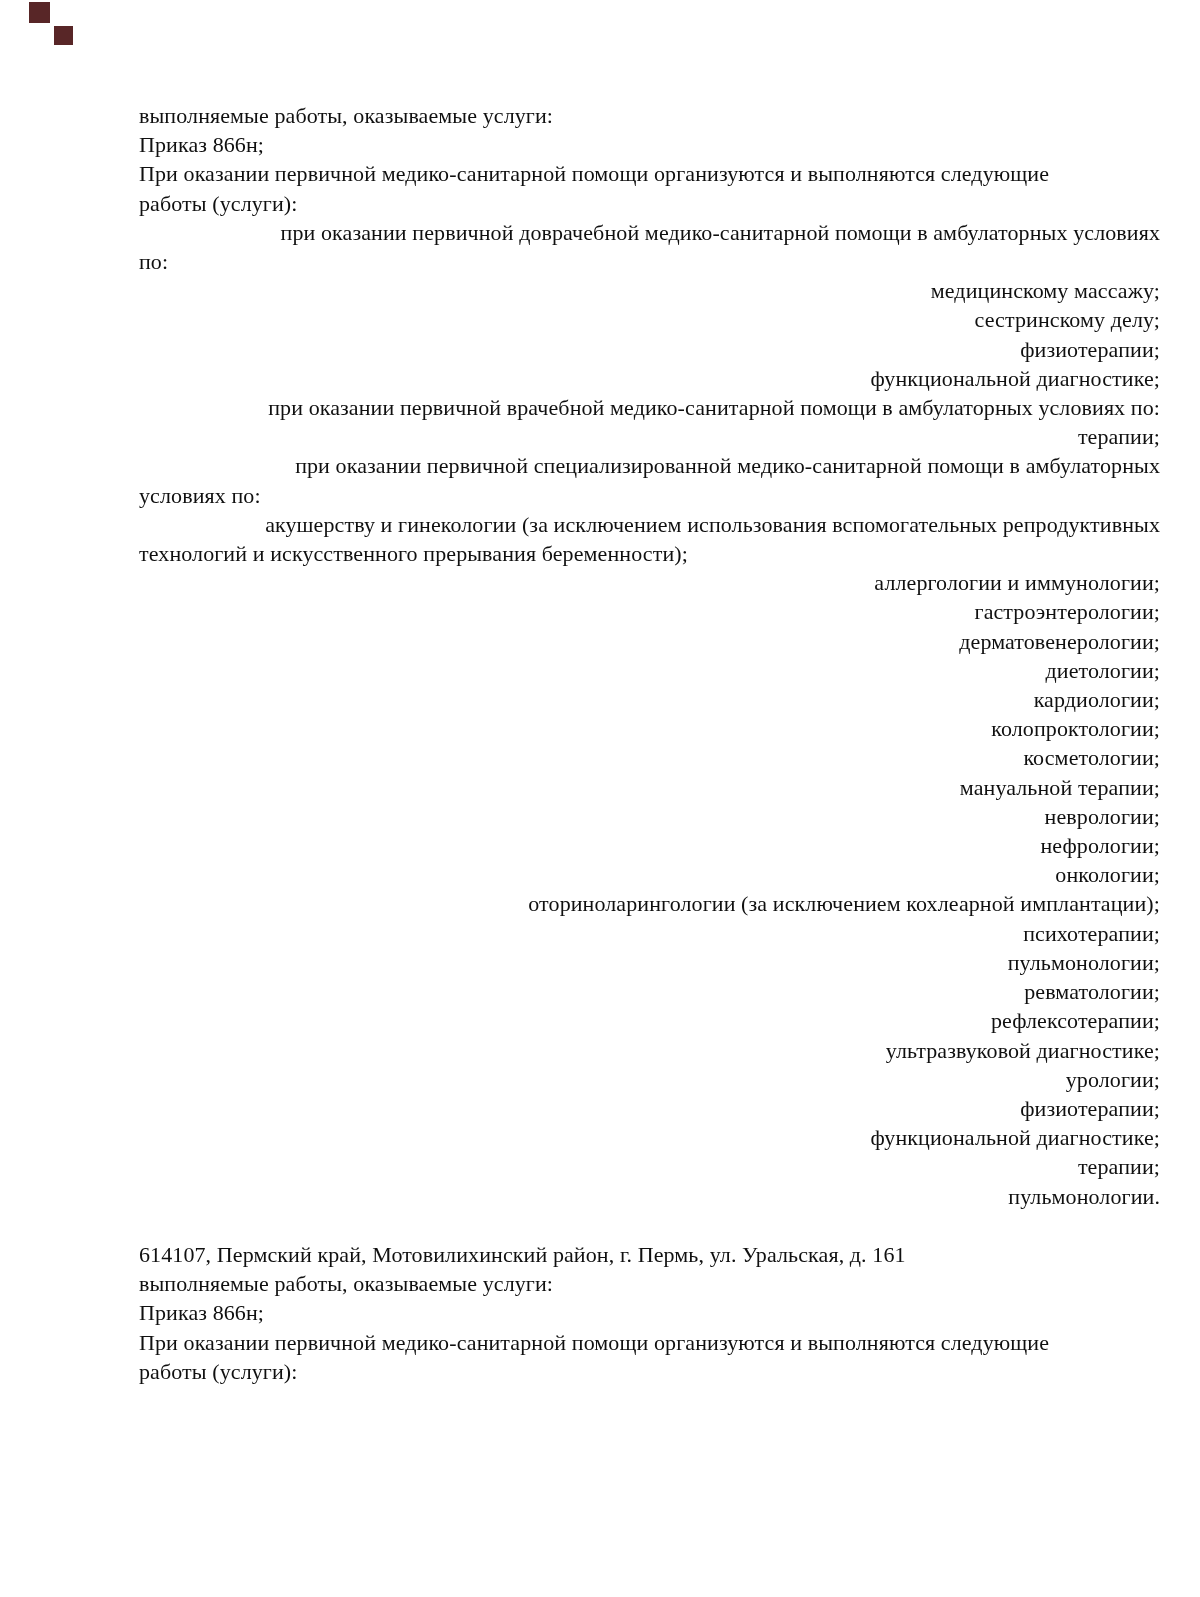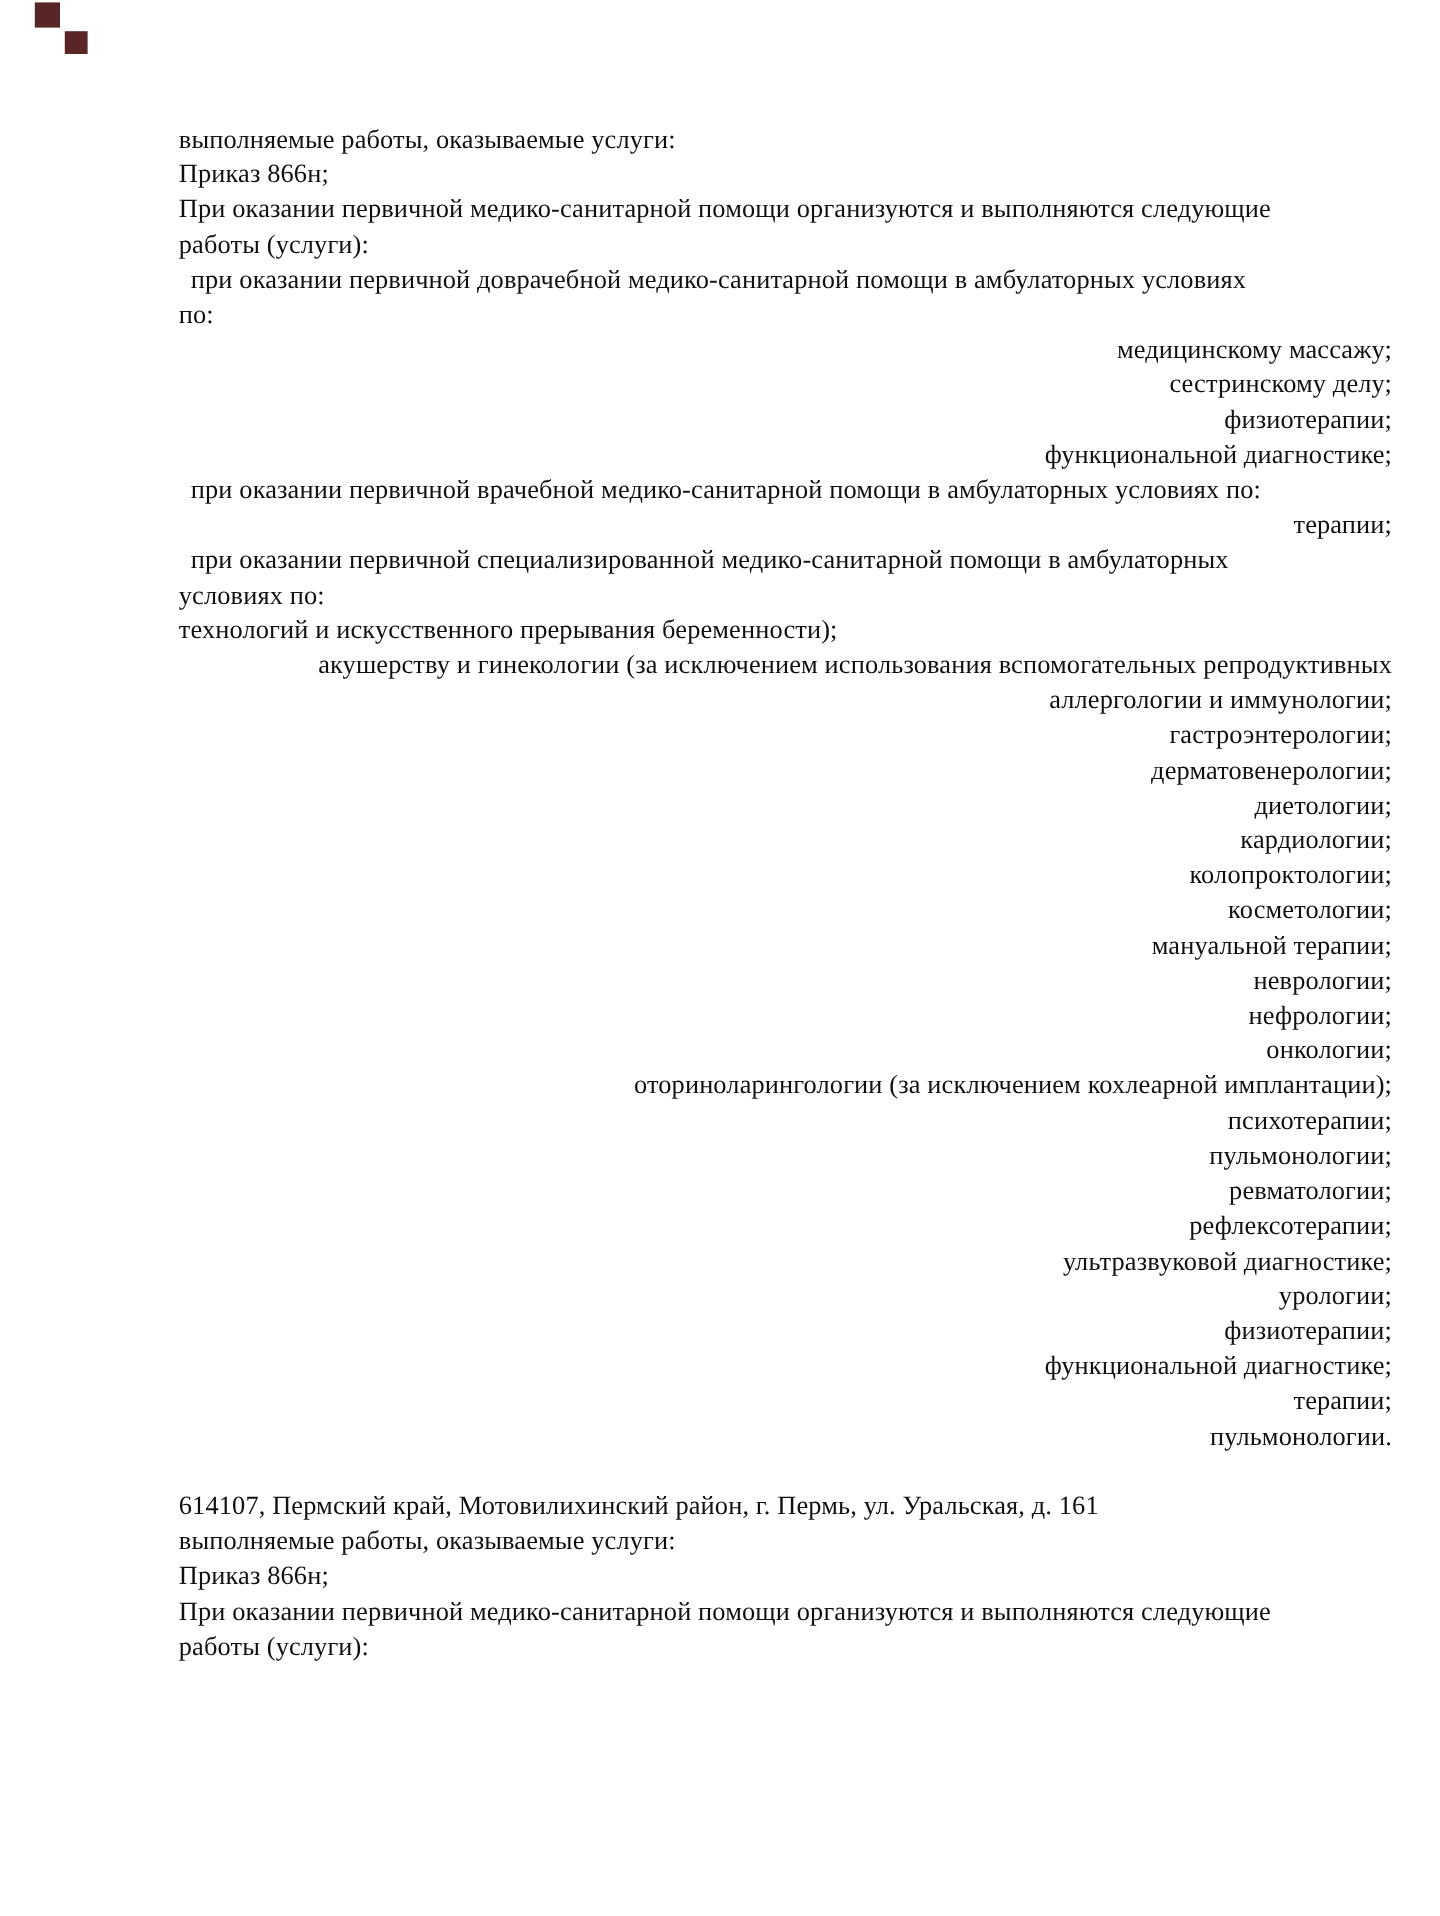--- a/index.html
+++ b/index.html
@@ -27,27 +27,26 @@
   .artifact.m2 { left: 54px; top: 26px; width: 19px; height: 19px; }
   .doc {
     position: absolute;
     top: 101px;
     left: 139px;
     right: 40px;
     font-size: 22px;
     line-height: 29.2px;
     color: #101010;
     letter-spacing: 0.1px;
-    margin-left: 10px;
   }
   .line {
     white-space: nowrap;
     min-height: 29.2px;
   }
-  .line.indent-1 { padding-left: 10px; }
+  .line.indent-1 { padding-left: 10px; text-align: right; }
   .line.indent-2 { padding-left: 24px; text-align: right; }
   .line.blank { height: 29.2px; }
 </style>
 </head>
 <body>
 
 <div class="page">
   <div class="artifact m1" style="background: rgb(74, 19, 21);"></div>
   <div class="artifact m2" style="background: rgb(74, 19, 21);"></div>
   <div class="doc" style="color: rgb(16, 16, 16);">
@@ -58,22 +57,22 @@
       <div class="line indent-1">при оказании первичной доврачебной медико-санитарной помощи в амбулаторных условиях</div>
       <div class="line indent-0">по:</div>
       <div class="line indent-2">медицинскому массажу;</div>
       <div class="line indent-2">сестринскому делу;</div>
       <div class="line indent-2">физиотерапии;</div>
       <div class="line indent-2">функциональной диагностике;</div>
       <div class="line indent-1">при оказании первичной врачебной медико-санитарной помощи в амбулаторных условиях по:</div>
       <div class="line indent-2">терапии;</div>
       <div class="line indent-1">при оказании первичной специализированной медико-санитарной помощи в амбулаторных</div>
       <div class="line indent-0">условиях по:</div>
+      <div class="line indent-2">акушерству и гинекологии (за исключением использования вспомогательных репродуктивных</div>
       <div class="line indent-0">технологий и искусственного прерывания беременности);</div>
-      <div class="line indent-2">акушерству и гинекологии (за исключением использования вспомогательных репродуктивных</div>
       <div class="line indent-2">аллергологии и иммунологии;</div>
       <div class="line indent-2">гастроэнтерологии;</div>
       <div class="line indent-2">дерматовенерологии;</div>
       <div class="line indent-2">диетологии;</div>
       <div class="line indent-2">кардиологии;</div>
       <div class="line indent-2">колопроктологии;</div>
       <div class="line indent-2">косметологии;</div>
       <div class="line indent-2">мануальной терапии;</div>
       <div class="line indent-2">неврологии;</div>
       <div class="line indent-2">нефрологии;</div>

